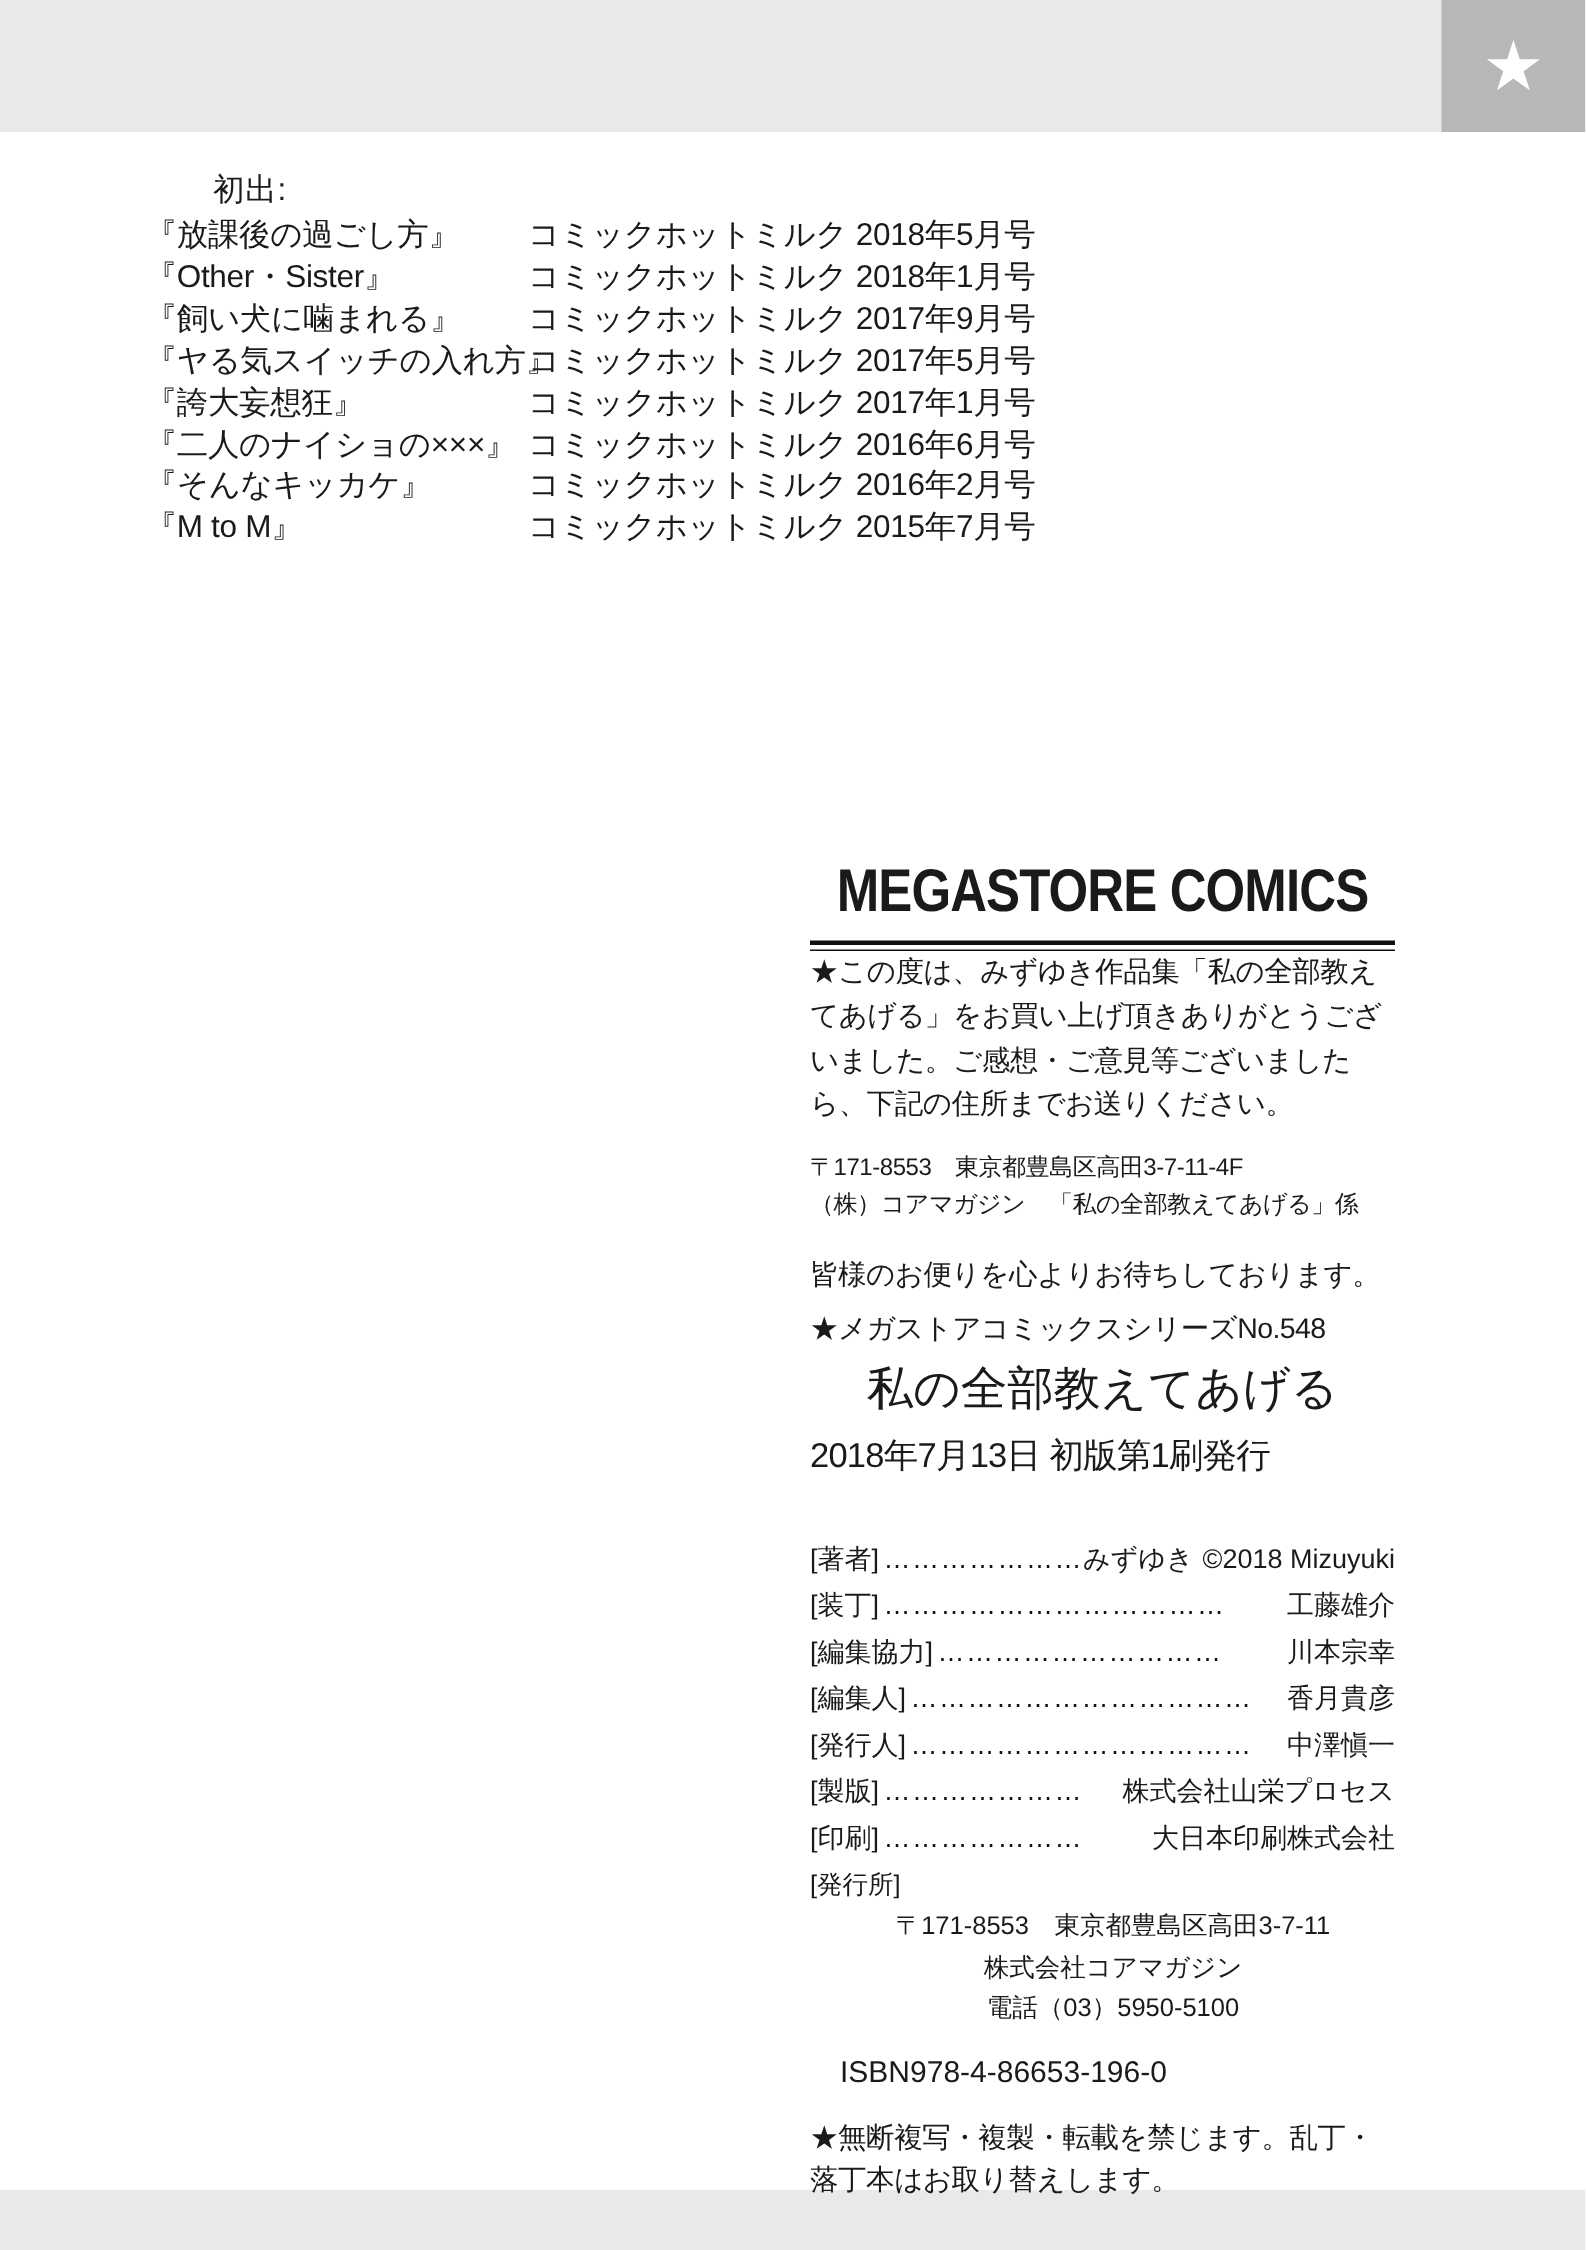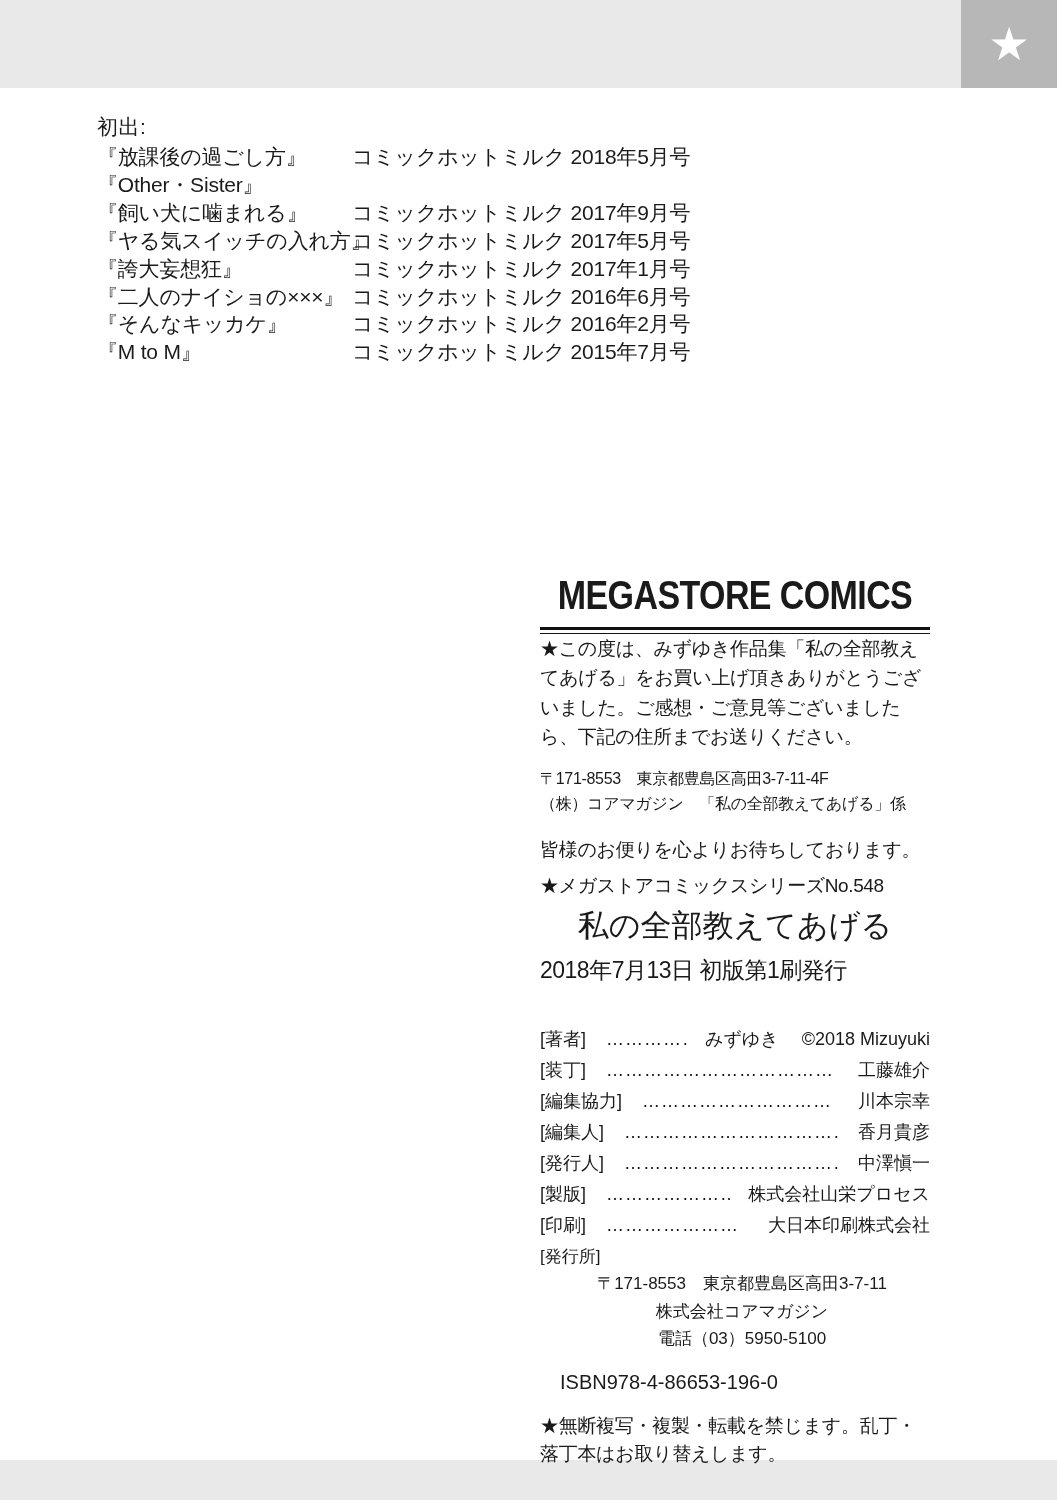--- a/index.html
+++ b/index.html
@@ -50,20 +50,21 @@
   .firstpub {
     position: absolute;
     left: 97px;
     top: 113px;
     font-size: 21px;
     line-height: 1.33;
   }
   .firstpub .heading {
     margin-bottom: 2px;
     letter-spacing: 0.5px;
+    margin-left: 45px;
   }
   .fp-row {
     display: flex;
     white-space: nowrap;
   }
   .fp-title {
     width: 255px;
     letter-spacing: -0.2px;
   }
   .fp-source {
@@ -134,21 +135,20 @@
 
   .credits {
     margin-top: 38px;
     font-size: 18px;
     line-height: 1.72;
   }
   .credit-row {
     display: flex;
     align-items: baseline;
     white-space: nowrap;
-    gap: 17px;
   }
   .credit-role { flex: 0 0 auto; }
   .credit-dots {
     flex: 1 1 auto;
     overflow: hidden;
     white-space: nowrap;
     letter-spacing: 1px;
     padding: 0 3px;
     color: #111;
   }
@@ -189,20 +189,21 @@
 
   <div class="firstpub">
     <div class="heading">初出:</div>
 
     <div class="fp-row">
       <span class="fp-title">『放課後の過ごし方』</span>
       <span class="fp-source">コミックホットミルク 2018年5月号</span>
     </div>
     <div class="fp-row">
       <span class="fp-title">『Other・Sister』</span>
+      <span class="fp-source">コミックホットミルク 2018年1月号</span>
     </div>
     <div class="fp-row">
       <span class="fp-title">『飼い犬に噛まれる』</span>
       <span class="fp-source">コミックホットミルク 2017年9月号</span>
     </div>
     <div class="fp-row">
       <span class="fp-title">『ヤる気スイッチの入れ方』</span>
       <span class="fp-source">コミックホットミルク 2017年5月号</span>
     </div>
     <div class="fp-row">

